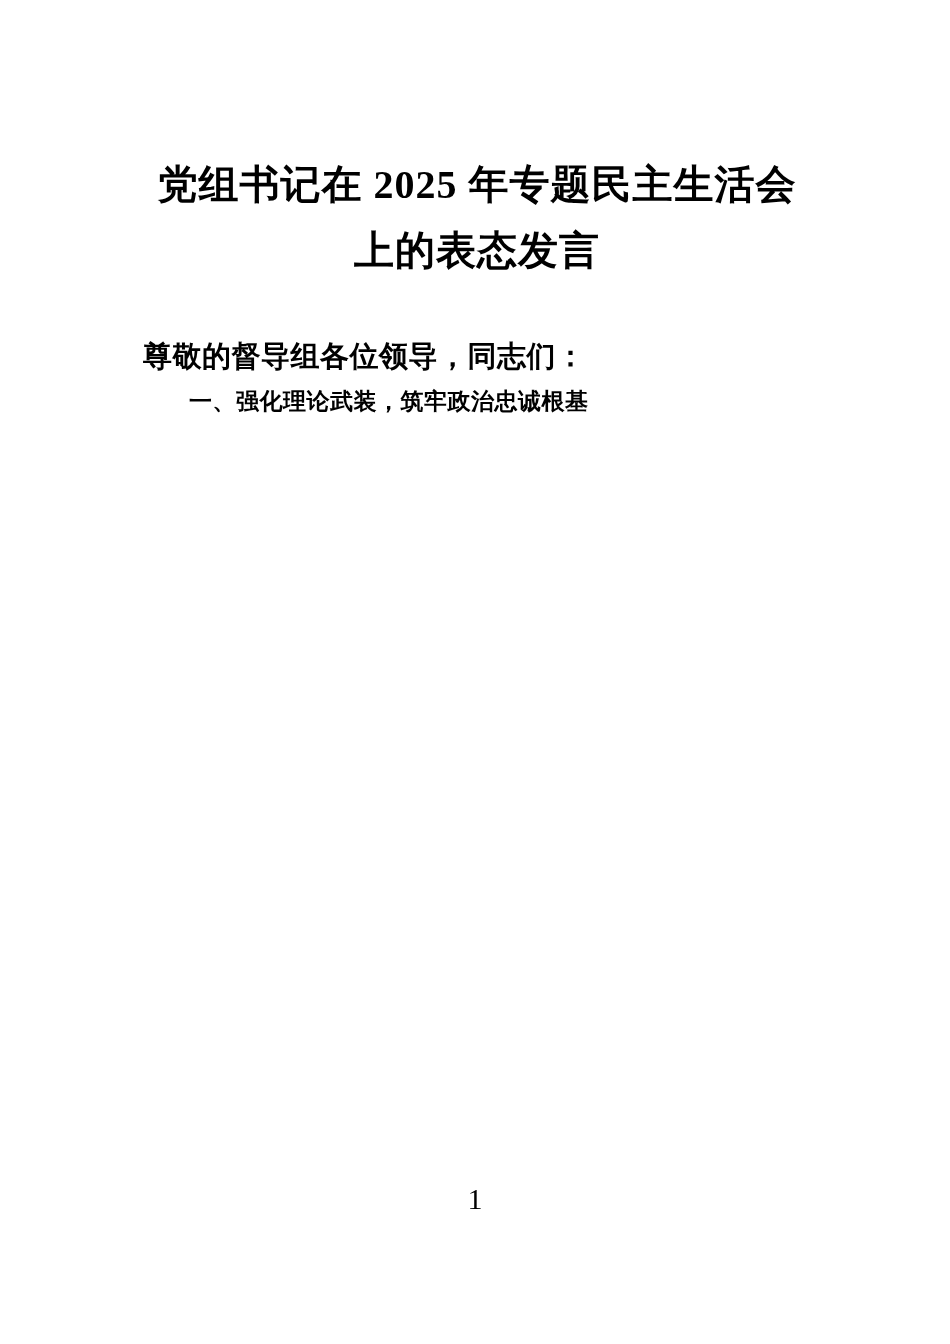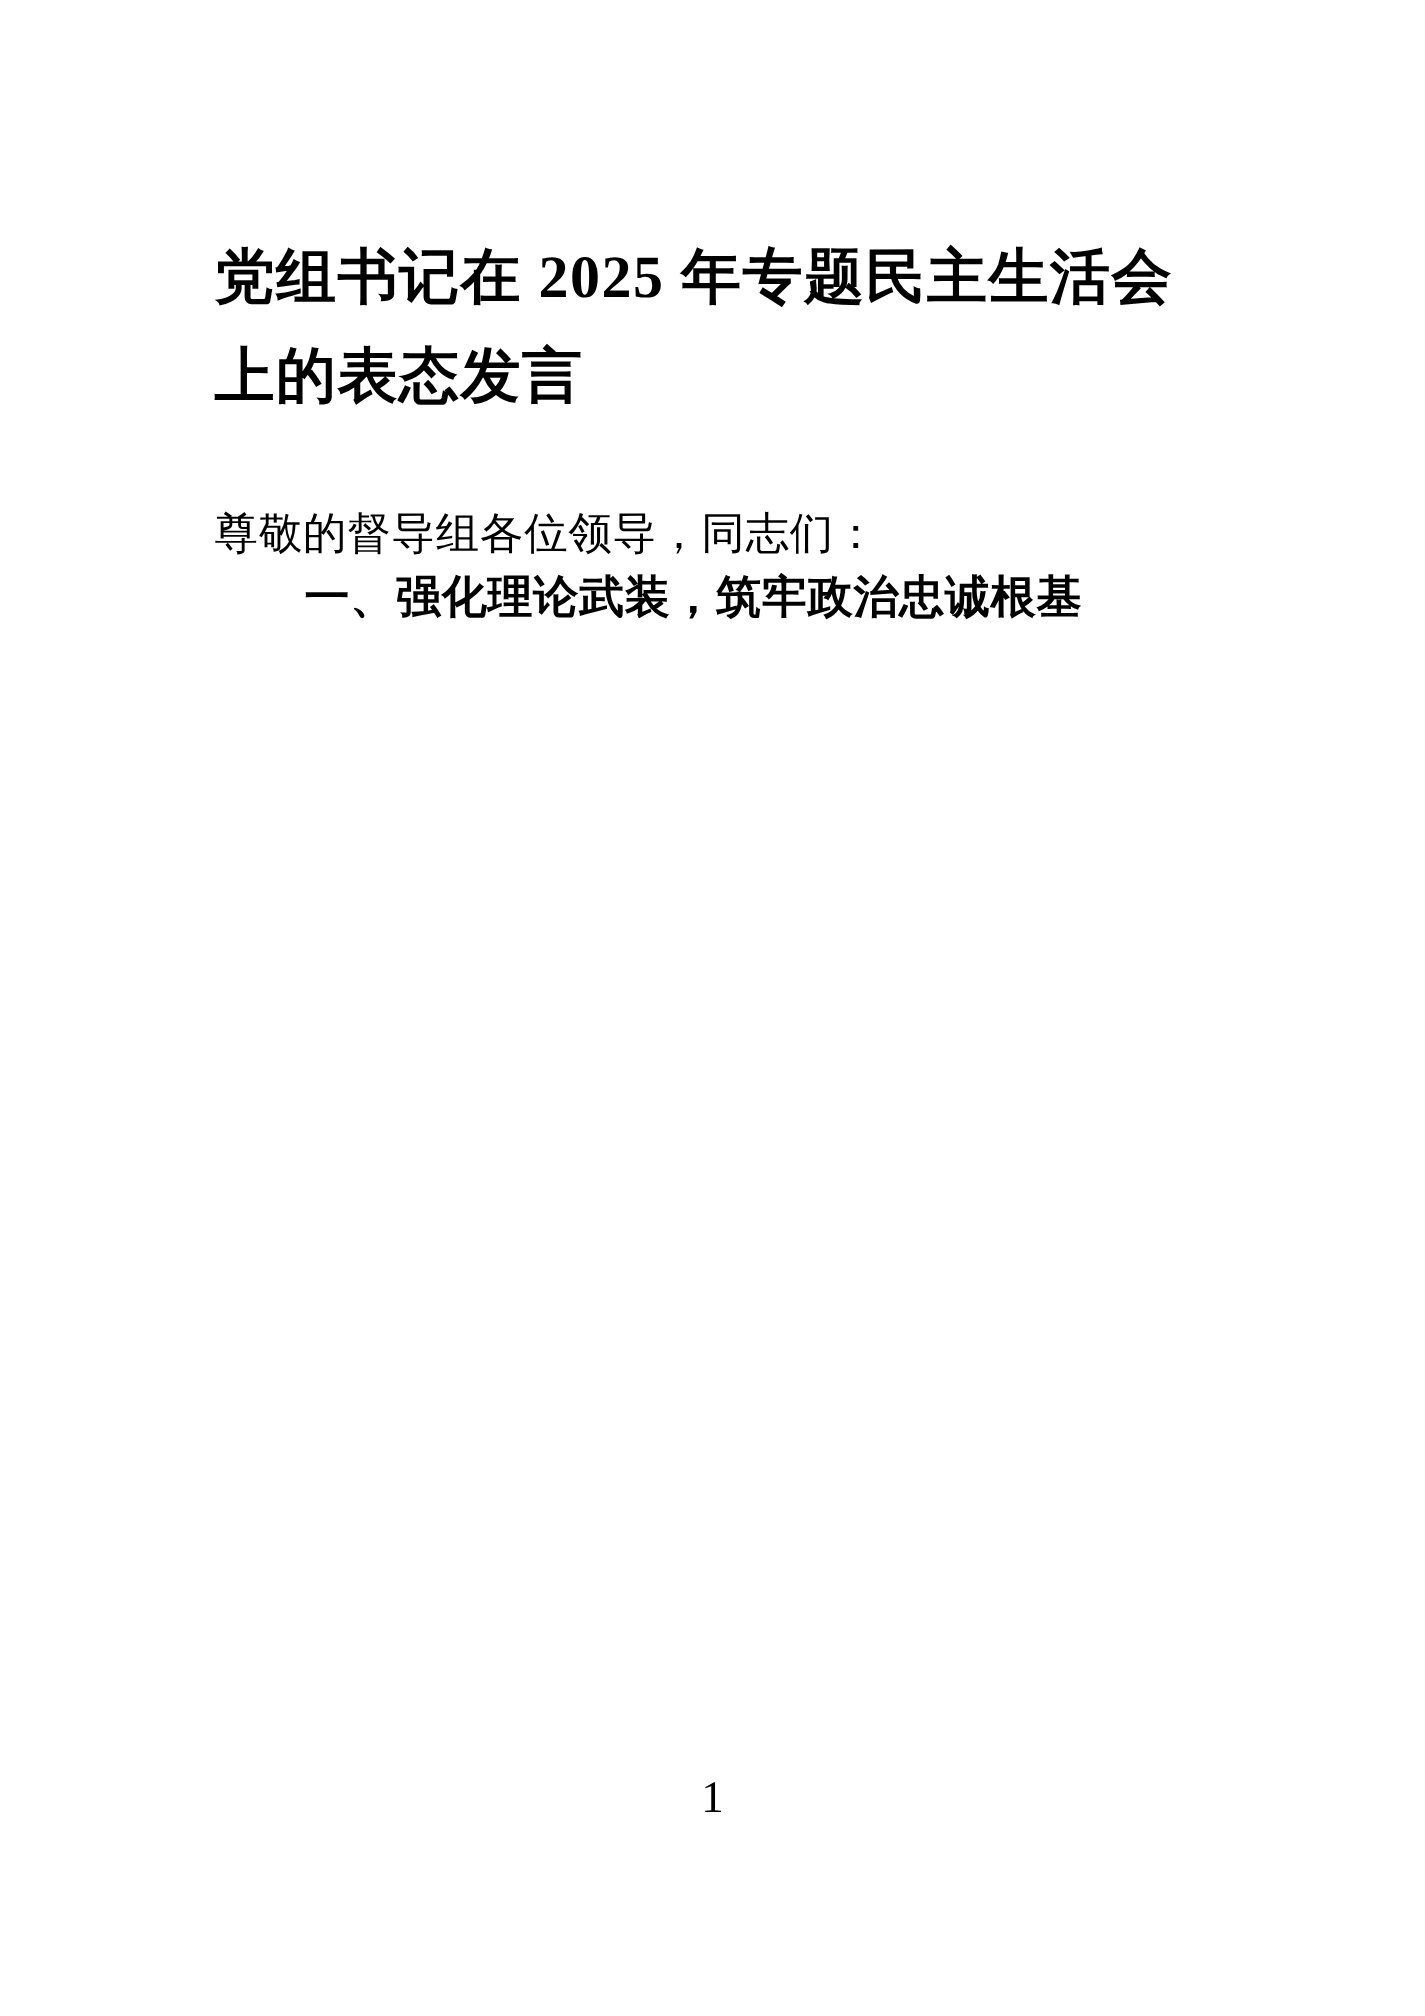--- a/index.html
+++ b/index.html
@@ -21,40 +21,41 @@
     left: 143px;
     top: 152px;
     width: 668px;
   }
   .doc-title {
     margin: 0 0 50px 0;
     font-family: "Liberation Serif", "DejaVu Serif", serif;
     font-weight: bold;
     font-size: 40px;
     line-height: 66px;
-    text-align: left;
+    text-align: center;
     letter-spacing: 1px;
   }
   .doc-body p {
     margin: 0;
     font-size: 29px;
     line-height: 45px;
     text-align: justify;
     text-justify: inter-ideograph;
     text-indent: 2em;
     letter-spacing: 0.5px;
   }
   .doc-body p.salutation {
     text-indent: 0;
+    font-weight: bold;
   }
   .doc-body h2.section-heading {
     margin: 0;
-    font-family: Liberation Mono, monospace;
+    font-family: Liberation Serif, serif;
     font-weight: bold;
-    font-size: 30px;
+    font-size: 23px;
     line-height: 45px;
     text-indent: 2em;
     letter-spacing: 0.5px;
   }
   .page-number {
     position: absolute;
     top: 1182px;
     left: 0;
     width: 950px;
     text-align: center;

